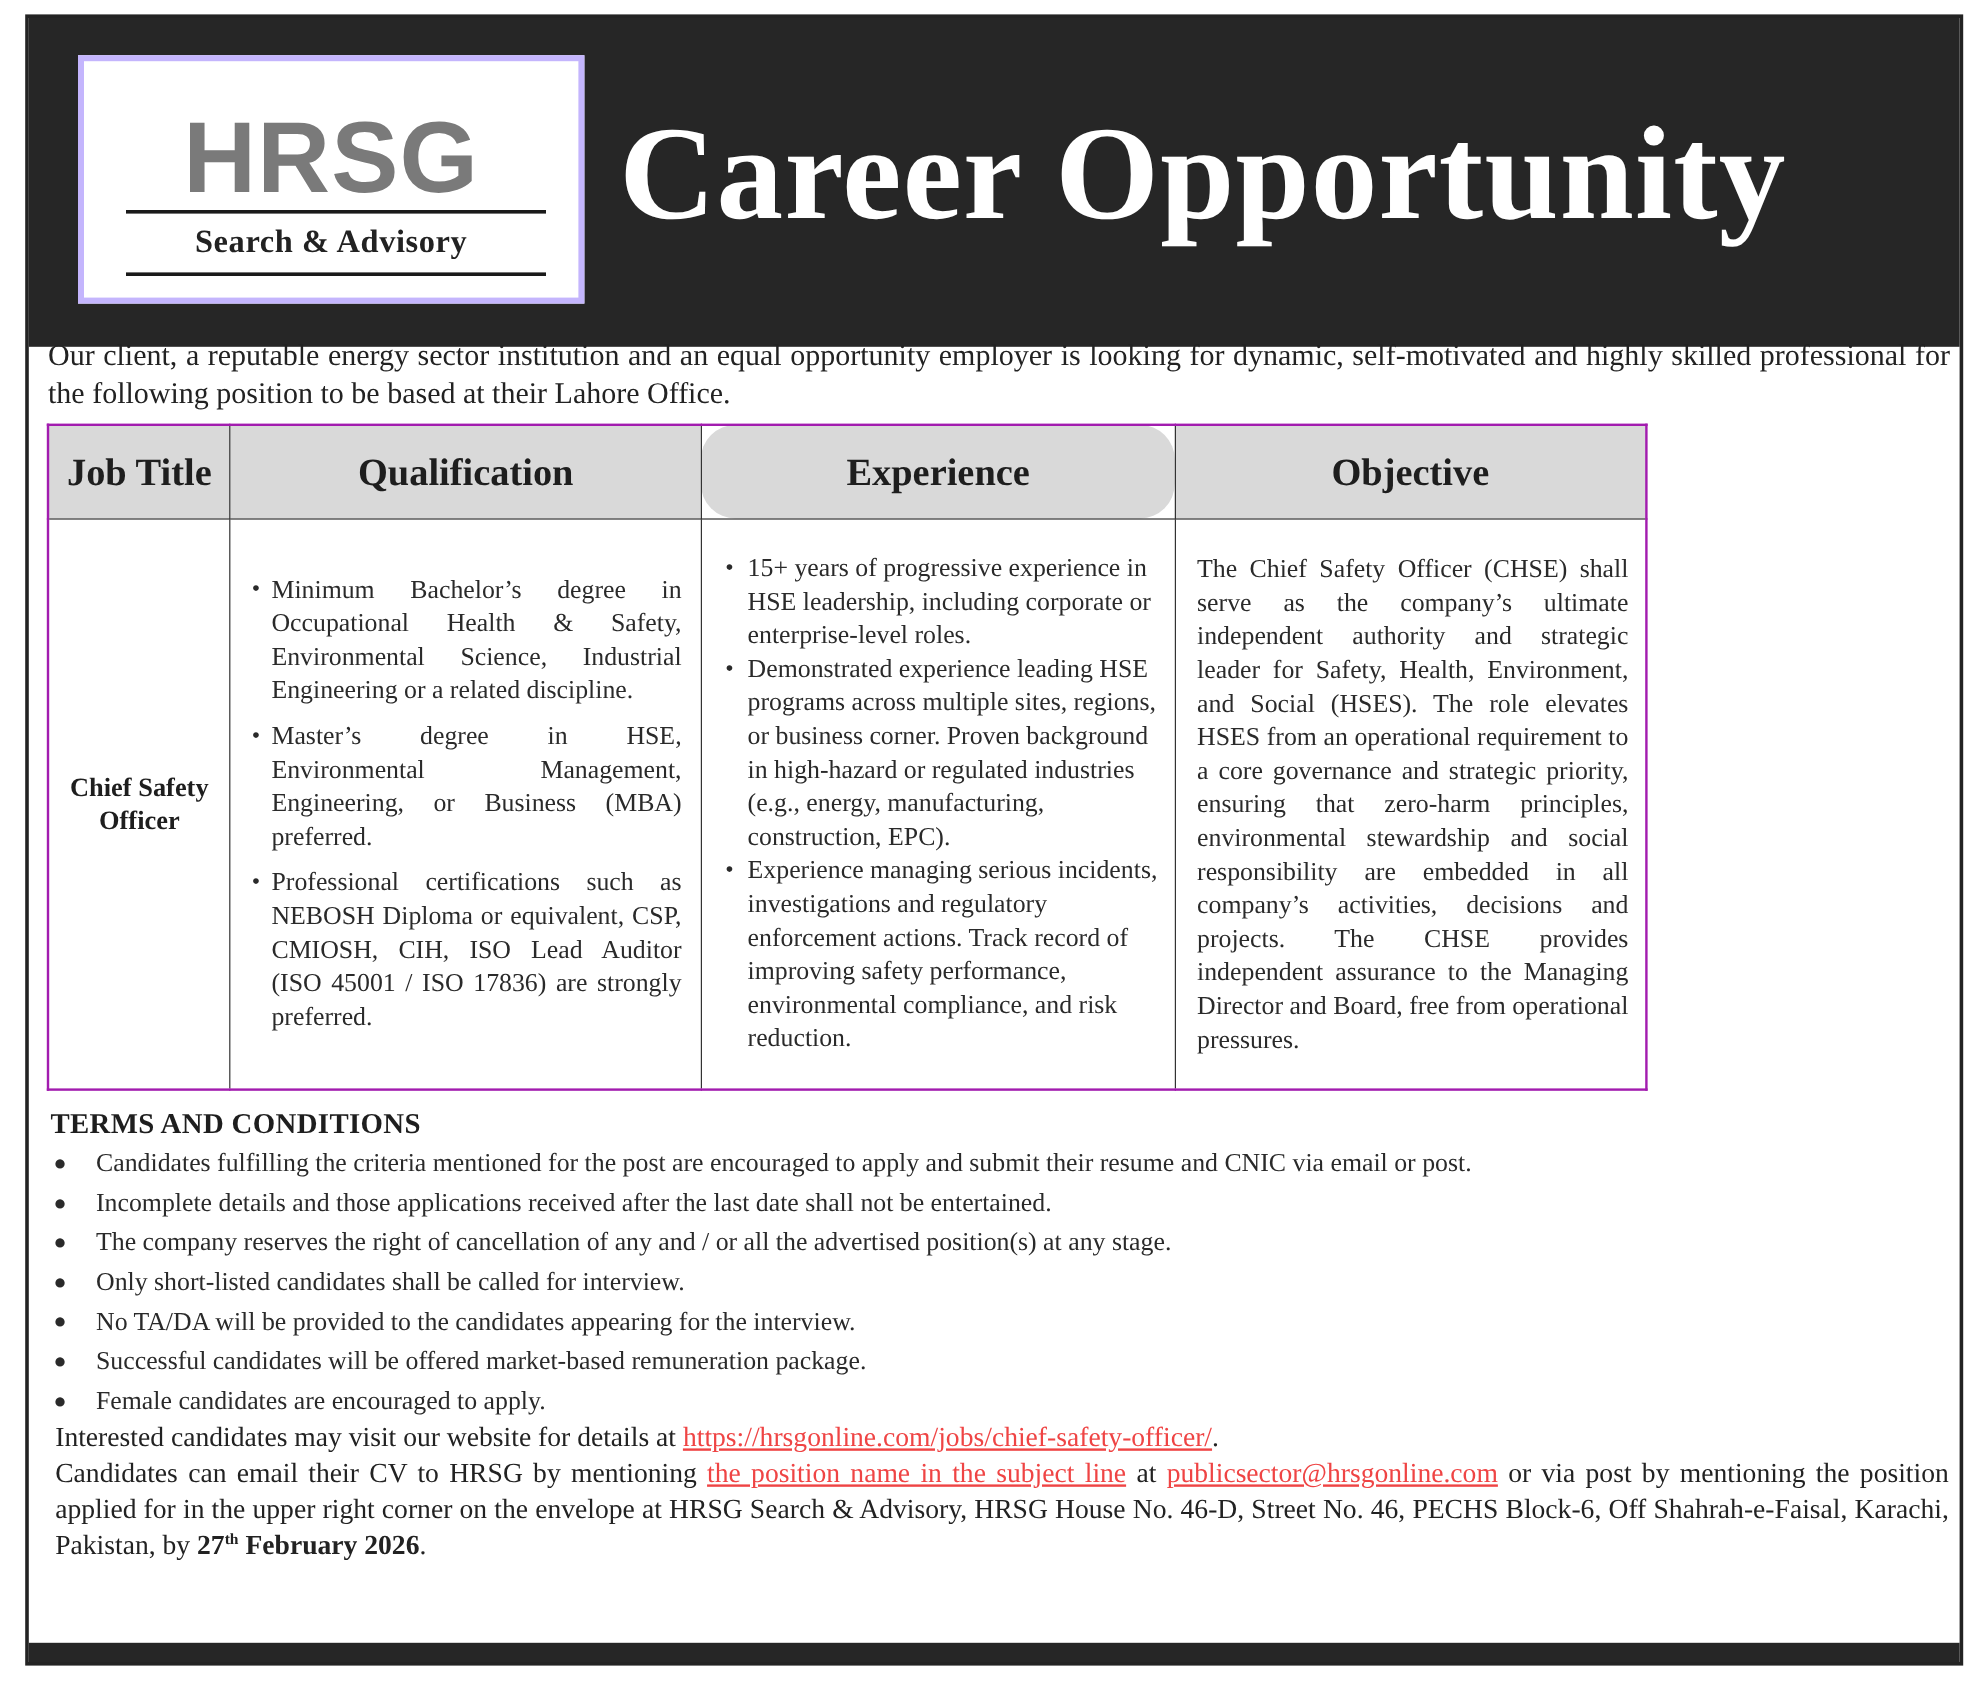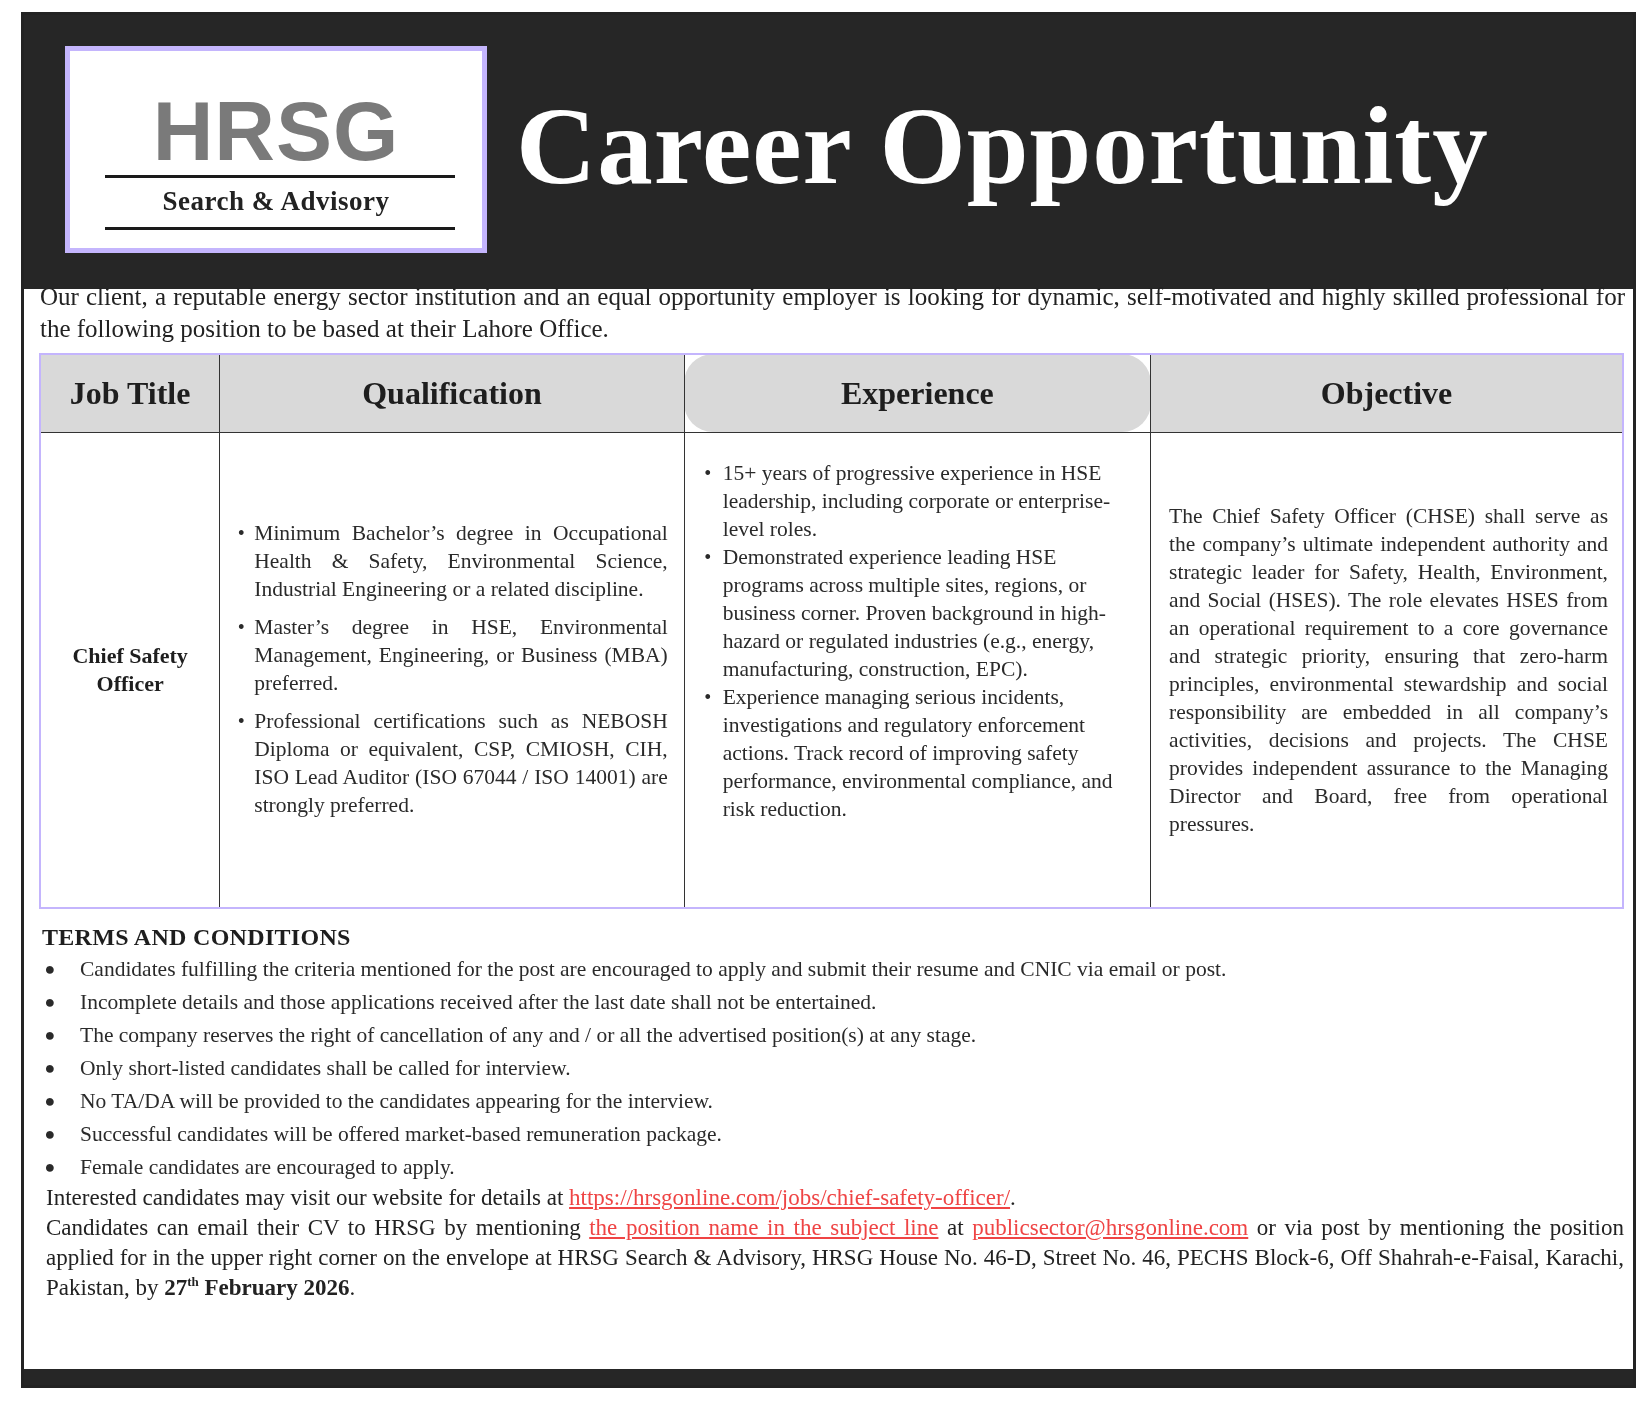--- a/index.html
+++ b/index.html
@@ -35,22 +35,22 @@
     font-family: "Liberation Serif", "DejaVu Serif", serif; font-weight: 700;
     font-size: 111px; line-height: 130px; color: #ffffff; letter-spacing: 1px;
   }
 
   .intro {
     position: absolute; left: 16px; top: 266px; width: 1585px;
     font-size: 25px; line-height: 32px; text-align: justify; text-align-last: left; color: #222;
   }
 
   .job-table {
-    position: absolute; left: 15px; top: 338px; width: 1585px; height: 556px;
-    border-collapse: collapse; border: 2px solid #c4b5fd;
+    position: absolute; left: 15px; top: 338px; width: 1334px; height: 556px;
+    border-collapse: collapse; border: 2px solid #a21caf;
   }
   .job-table th, .job-table td { border: 1.5px solid #333; }
   .job-table th {
     background: #d9d9d9; height: 78px; font-size: 32px; font-weight: 700;
     text-align: center; vertical-align: middle; color: #1e1e1e;
   }
   .job-table td { vertical-align: middle; padding: 0; }
   .col-title { width: 180px; }
   .col-qual { width: 465px; }
   .col-exp { width: 467px; border-radius: 29px; }
@@ -137,21 +137,21 @@
             <li>
               <span class="bullet-dot">•</span>
               <span>Minimum Bachelor’s degree in Occupational Health &amp; Safety, Environmental Science, Industrial Engineering or a related discipline.</span>
             </li>
             <li>
               <span class="bullet-dot">•</span>
               <span>Master’s degree in HSE, Environmental Management, Engineering, or Business (MBA) preferred.</span>
             </li>
             <li>
               <span class="bullet-dot">•</span>
-              <span>Professional certifications such as NEBOSH Diploma or equivalent, CSP, CMIOSH, CIH, ISO Lead Auditor (ISO 67044 / ISO 14001) are strongly preferred.</span>
+              <span>Professional certifications such as NEBOSH Diploma or equivalent, CSP, CMIOSH, CIH, ISO Lead Auditor (ISO 45001 / ISO 17836) are strongly preferred.</span>
             </li>
           </ul>
         </td>
         <td style="vertical-align: top;">
           <div class="exp-cell-inner">
             <ul class="bullets exp-list">
               <li>
                 <span class="bullet-dot">•</span>
                 <span>15+ years of progressive experience in HSE leadership, including corporate or enterprise-level roles.</span>
               </li>

